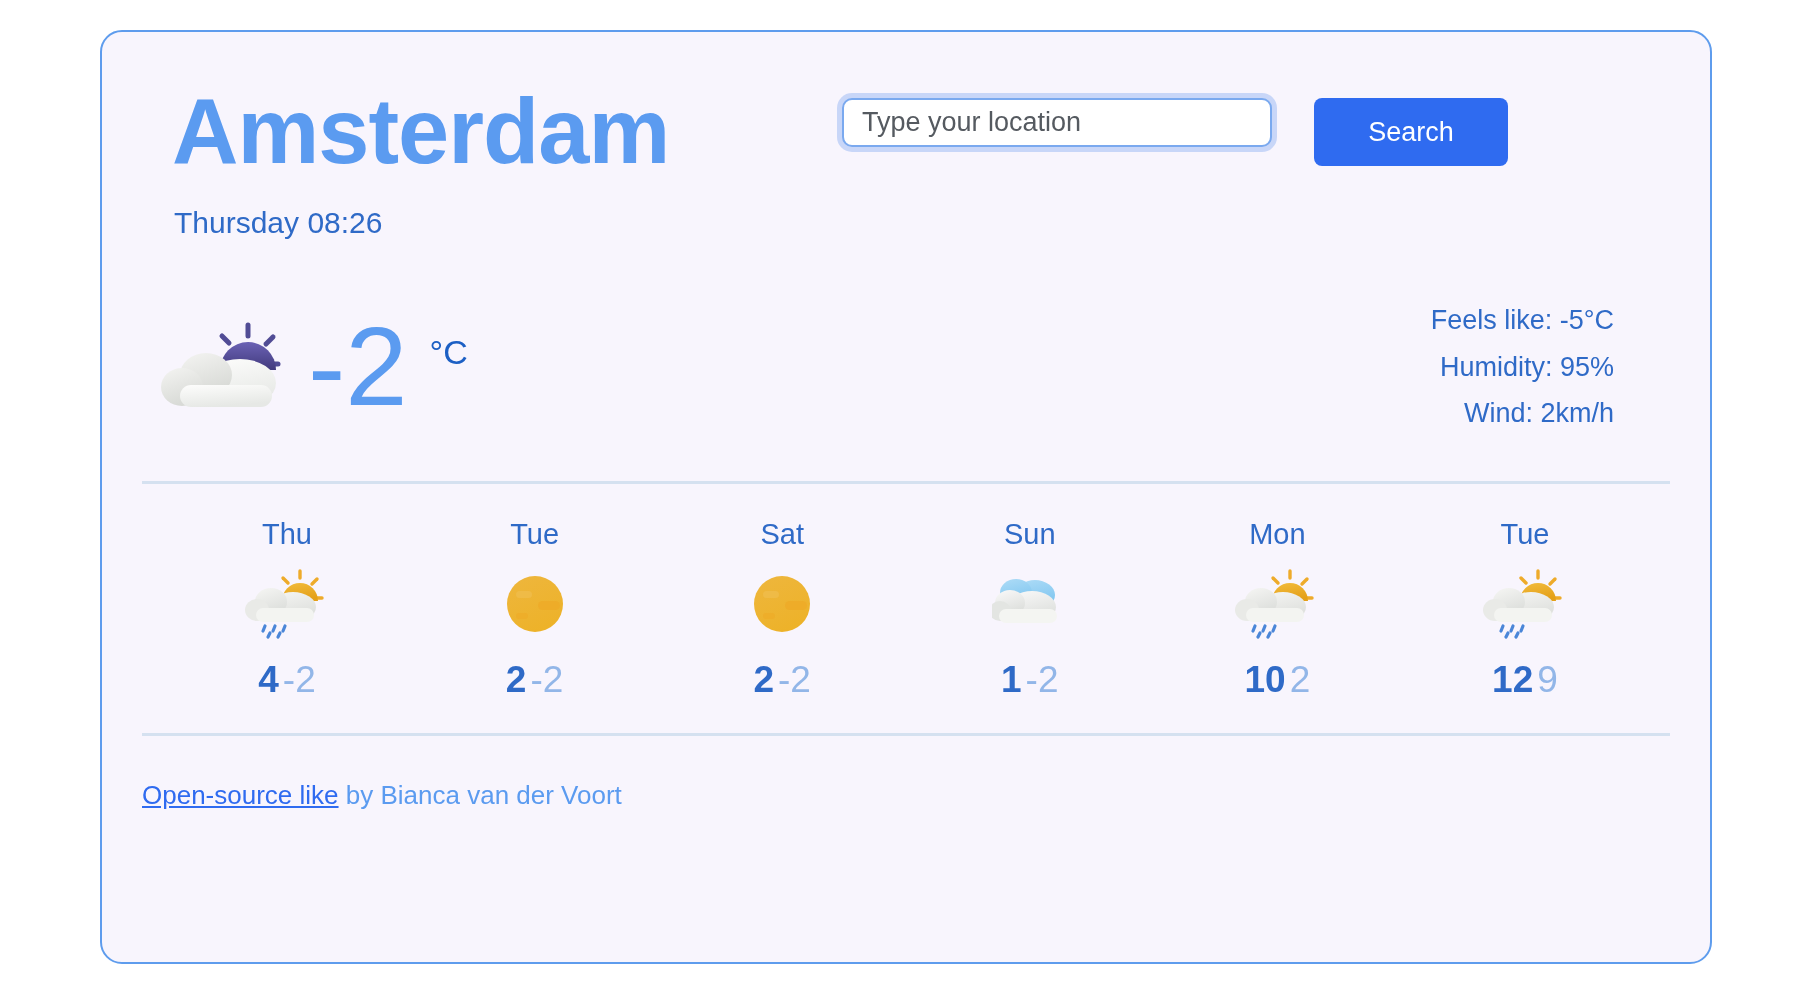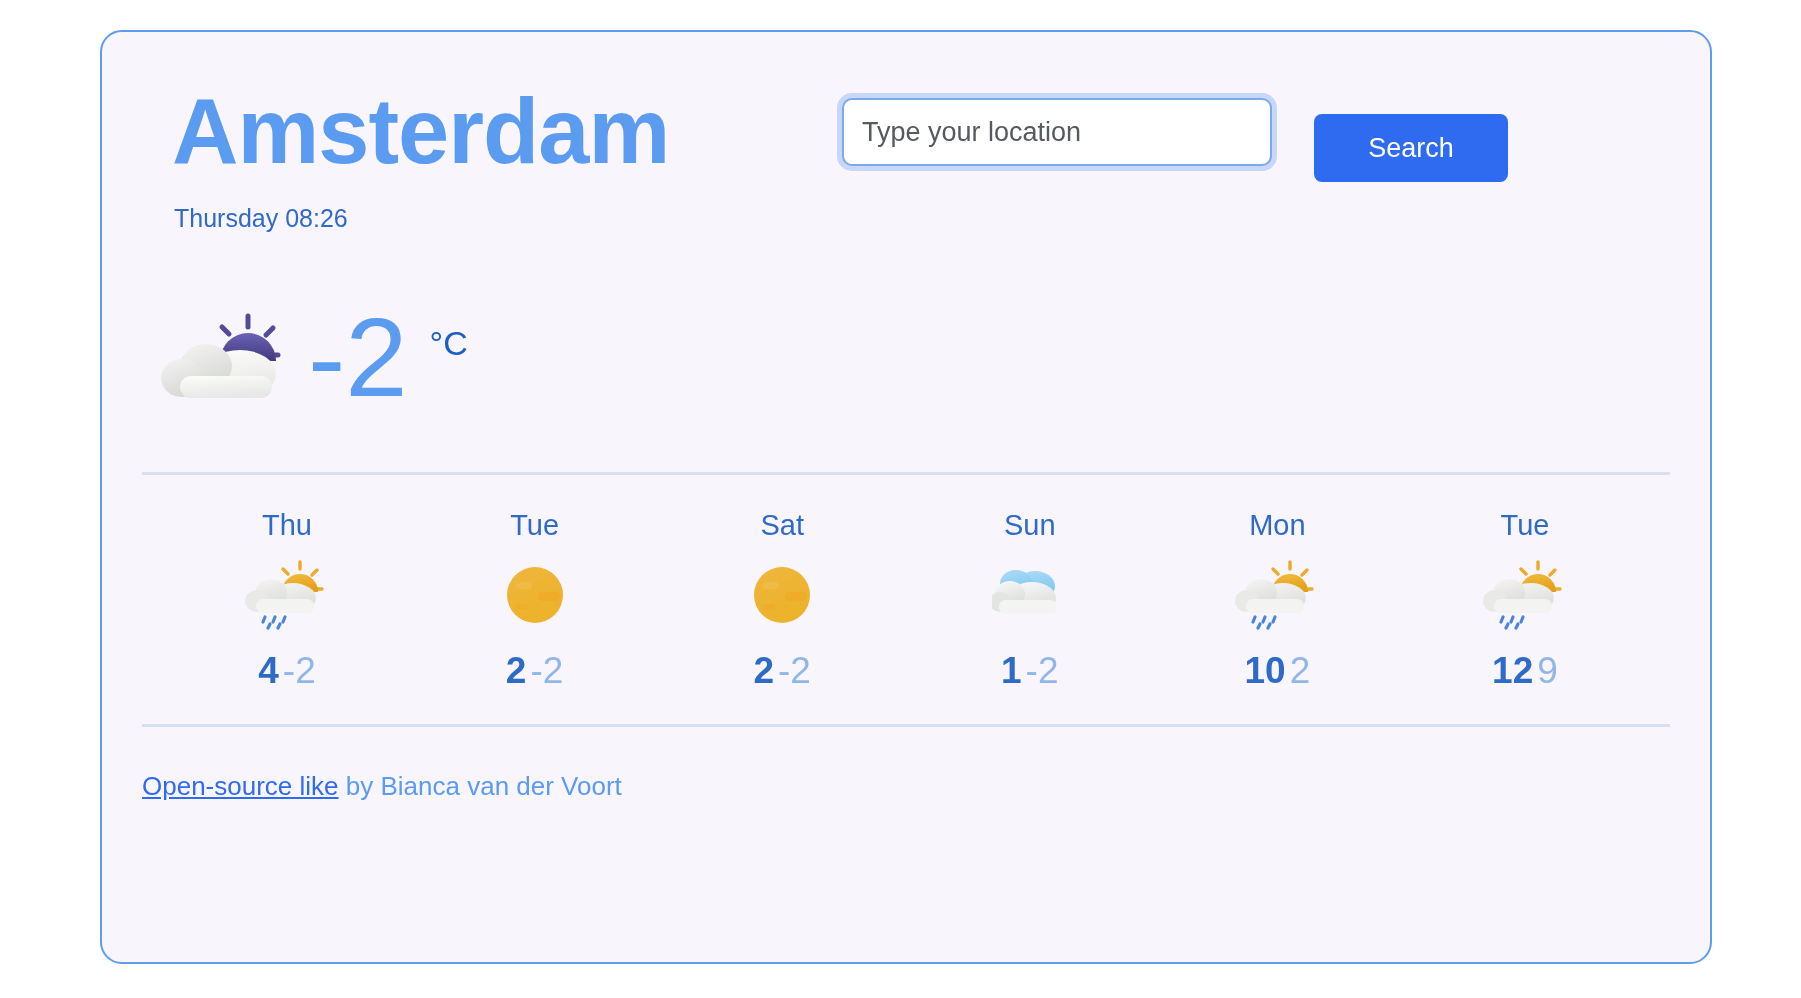--- a/index.html
+++ b/index.html
@@ -43,37 +43,37 @@
   .city-name {
     font-size: 92px;
     font-weight: bold;
     color: #5b9bf0;
     line-height: 0.95;
     letter-spacing: -1px;
     margin: 4px 0 0 30px;
   }
 
   .datetime, .condition {
-    font-size: 25px;
+    font-size: 30px;
     color: #2f6ac7;
     margin-left: 32px;
     line-height: 1.72;
   }
   .datetime { margin-top: 22px; }
 
   .search-area {
     display: flex;
     align-items: flex-start;
     gap: 42px;
     padding-top: 14px;
   }
 
   .search-input {
     width: 430px;
-    height: 68px;
+    height: 49px;
     border: 2px solid #7aa9ef;
     border-radius: 10px;
     background: #ffffff;
     font-size: 27px;
     font-family: "Liberation Sans", sans-serif;
     color: #8b5cf6;
     padding: 0 18px;
     outline: none;
     box-shadow: 0 0 0 5px rgba(141,177,242,0.45);
   }
@@ -82,21 +82,20 @@
   .search-button {
     width: 194px;
     height: 68px;
     background: #2f6bf0;
     color: #ffffff;
     font-size: 27px;
     font-family: "Liberation Sans", sans-serif;
     border: none;
     border-radius: 8px;
     cursor: pointer;
-    margin-top: 16px;
   }
 
   
   .current-row {
     display: flex;
     align-items: center;
     justify-content: space-between;
     margin-top: 34px;
     padding: 0 56px 0 18px;
     height: 168px;
@@ -220,20 +219,25 @@
             <ellipse cx="80" cy="68" rx="36" ry="24" fill="url(#gCloudB)"></ellipse>
             <ellipse cx="46" cy="60" rx="26" ry="22" fill="url(#gCloudA)"></ellipse>
             <ellipse cx="22" cy="72" rx="21" ry="19" fill="url(#gCloudA)"></ellipse>
             <rect x="20" y="70" width="92" height="22" rx="11" fill="url(#gCloudB)"></rect>
           </svg>
         </span>
         <span class="temp-value">-2</span>
         <span class="temp-unit">°C</span>
       </div>
 
+      <div class="stats">
+        <div class="stat-line">Feels like: -5°C</div>
+        <div class="stat-line">Humidity: 95%</div>
+        <div class="stat-line">Wind: 2km/h</div>
+      </div>
     </div>
 
     <hr class="divider">
 
     <div class="forecast-row">
 
       <div class="forecast-col">
         <div class="forecast-day">Thu</div>
         <div class="forecast-icon">
           <svg width="84" height="72" viewBox="0 0 84 72">

